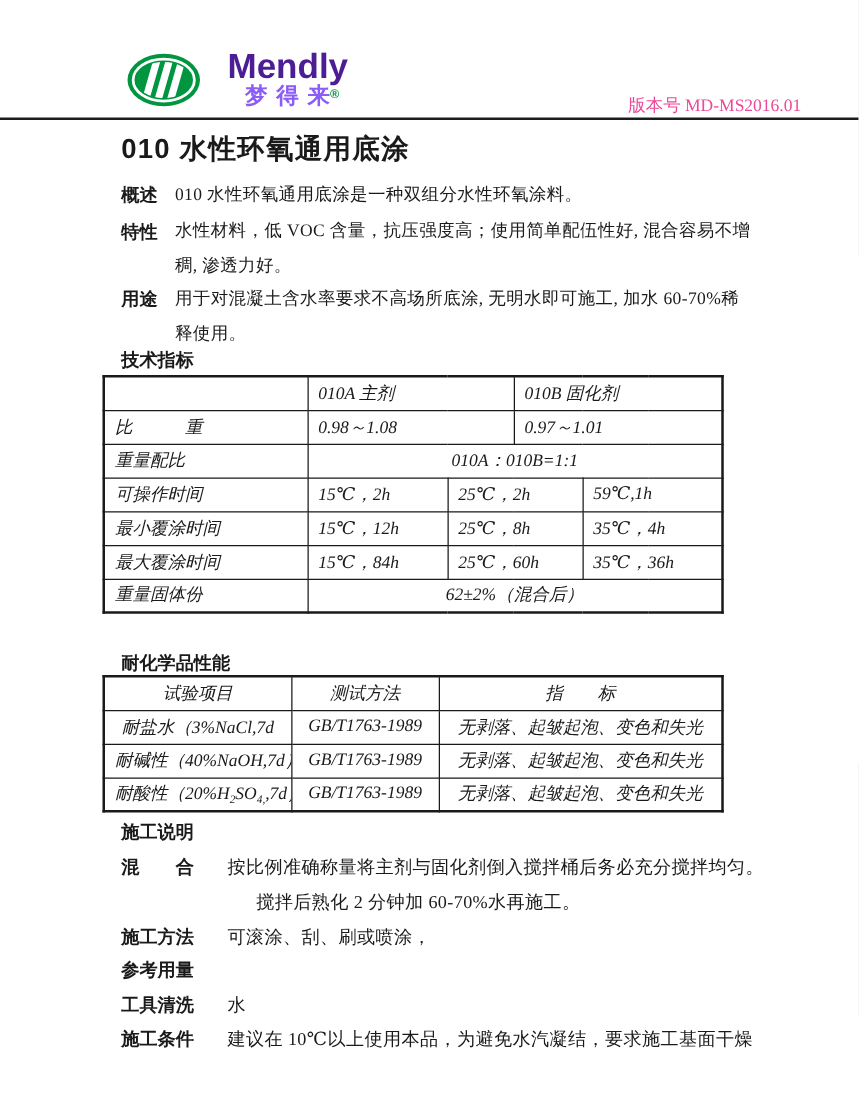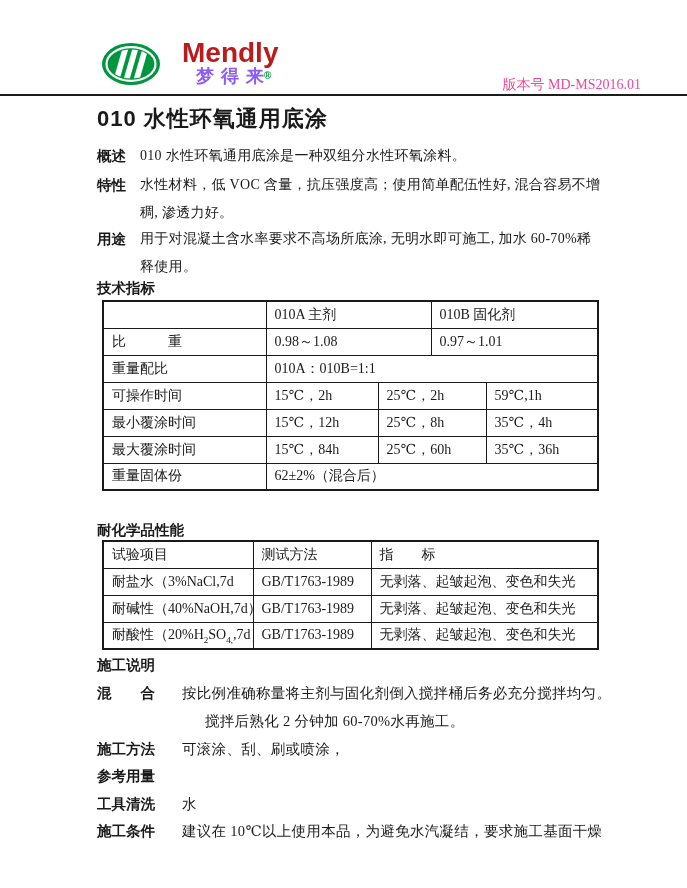--- a/index.html
+++ b/index.html
@@ -19,21 +19,21 @@
   .logo-emblem { position: relative; width: 70px; height: 56px; }
   .logo-reg {
     position: absolute; left: 164px; top: 34px;
     font-size: 10px; font-weight: bold; color: #009640;
     font-family: "Liberation Sans", "DejaVu Sans", sans-serif;
   }
   .logo-text { margin-left: 12px; margin-top: 4px; }
   .logo-en {
     font-family: "Liberation Sans", "DejaVu Sans", sans-serif;
     font-weight: bold; font-size: 28px; line-height: 26px;
-    color: #b91c1c; letter-spacing: 0px;
+    color: #4c1d95; letter-spacing: 0px;
   }
   .logo-cn {
     font-family: "Liberation Sans", "DejaVu Sans", sans-serif;
     font-weight: bold; font-size: 18px; line-height: 20px;
     color: #8b5cf6; letter-spacing: 7px; margin-left: 14px;
   }
   .version {
     position: absolute; top: 63px; right: 46px;
     font-size: 14px; color: #ec4899; margin-top: 13px;
   }
@@ -58,30 +58,30 @@
     font-size: 14px; white-space: nowrap; letter-spacing: 0.3px;
   }
   
   .block-heading {
     position: absolute; left: 97px;
     font-family: "Liberation Sans", "DejaVu Sans", sans-serif;
     font-weight: bold; font-size: 14.5px; white-space: nowrap;
   }
   
   table.spec {
-    position: absolute; left: 102px; border-collapse: collapse;
-    table-layout: fixed; font-size: 14px;
+    position: absolute; left: 82px; border-collapse: collapse;
+    table-layout: fixed; font-size: 14px; font-style: italic;
   }
   table.spec td {
     border: 1px solid #1a1a1a; height: 27px;
     padding: 0 8px; vertical-align: middle; white-space: nowrap;
     overflow: hidden;
   }
   table.spec { border: 2px solid #1a1a1a; }
-  td.c { text-align: left; padding: 0 2px; }
+  td.c { text-align: center; padding: 0 2px; }
   sub { font-size: 9px; }
   sup { font-size: 9px; }
   
   .cons-label {
     position: absolute; left: 97px;
     font-family: "Liberation Sans", "DejaVu Sans", sans-serif;
     font-weight: bold; font-size: 14.5px; white-space: nowrap;
   }
   .cons-text {
     position: absolute; left: 182px;

